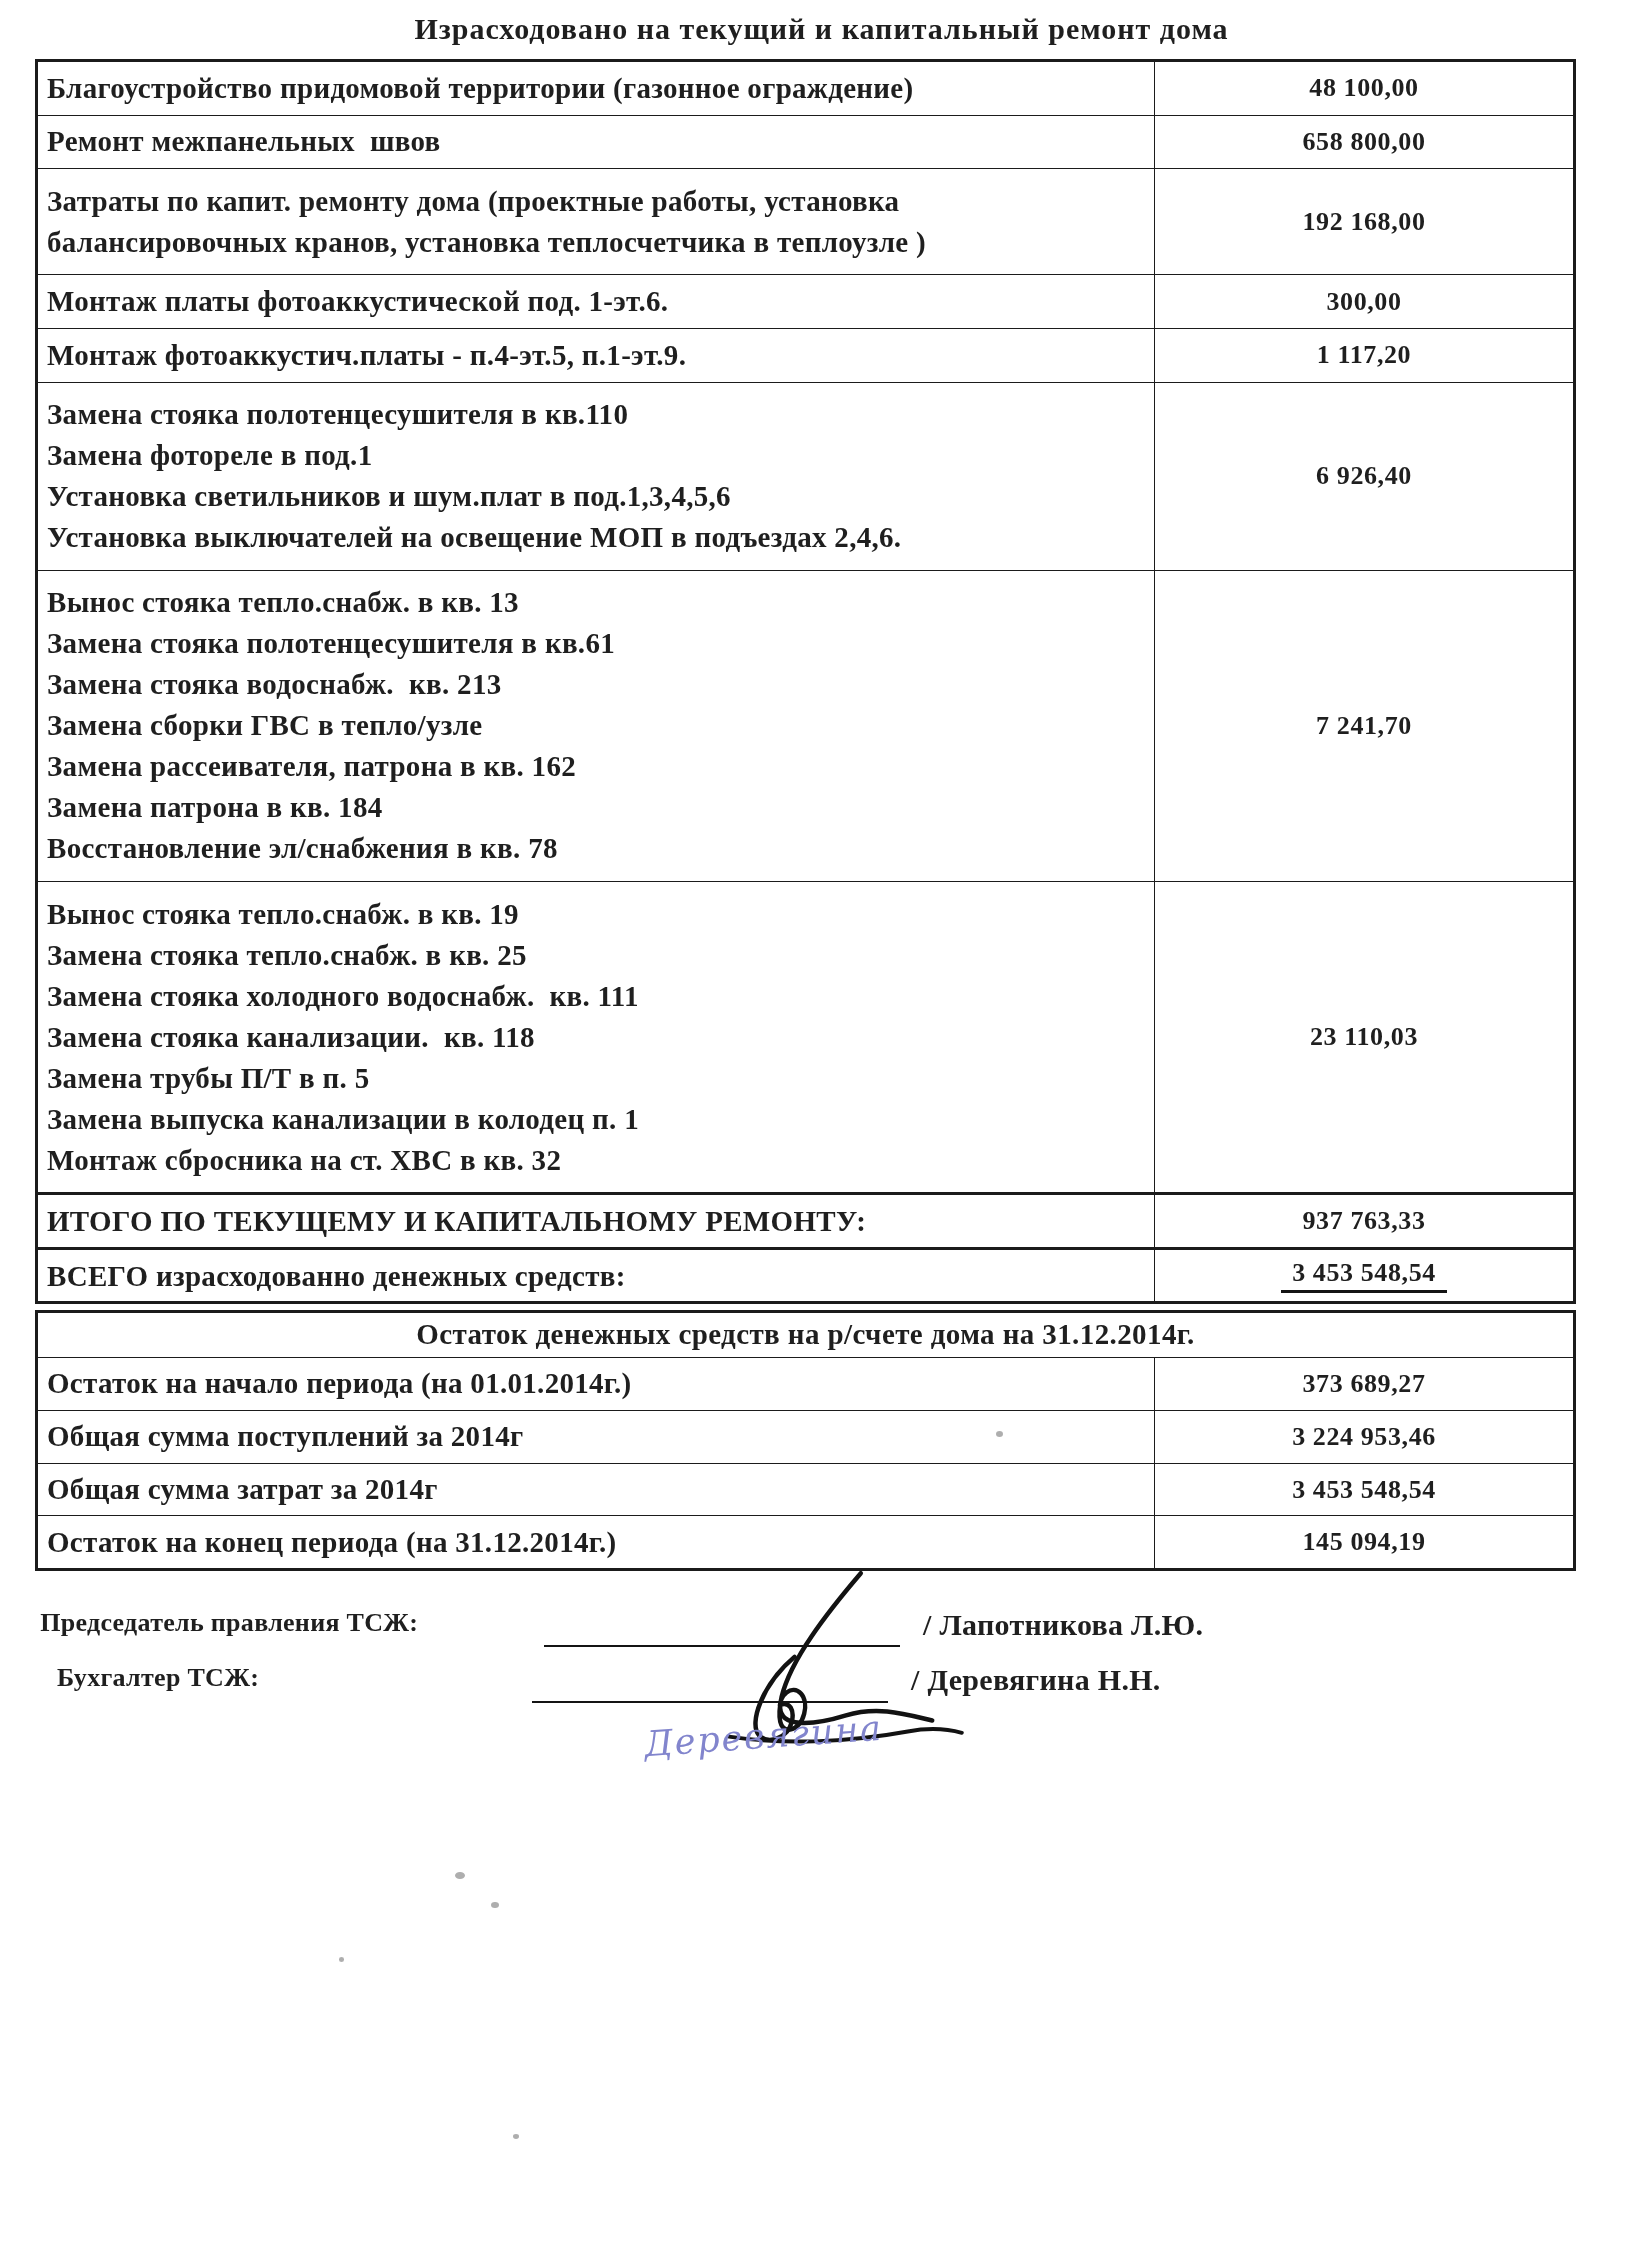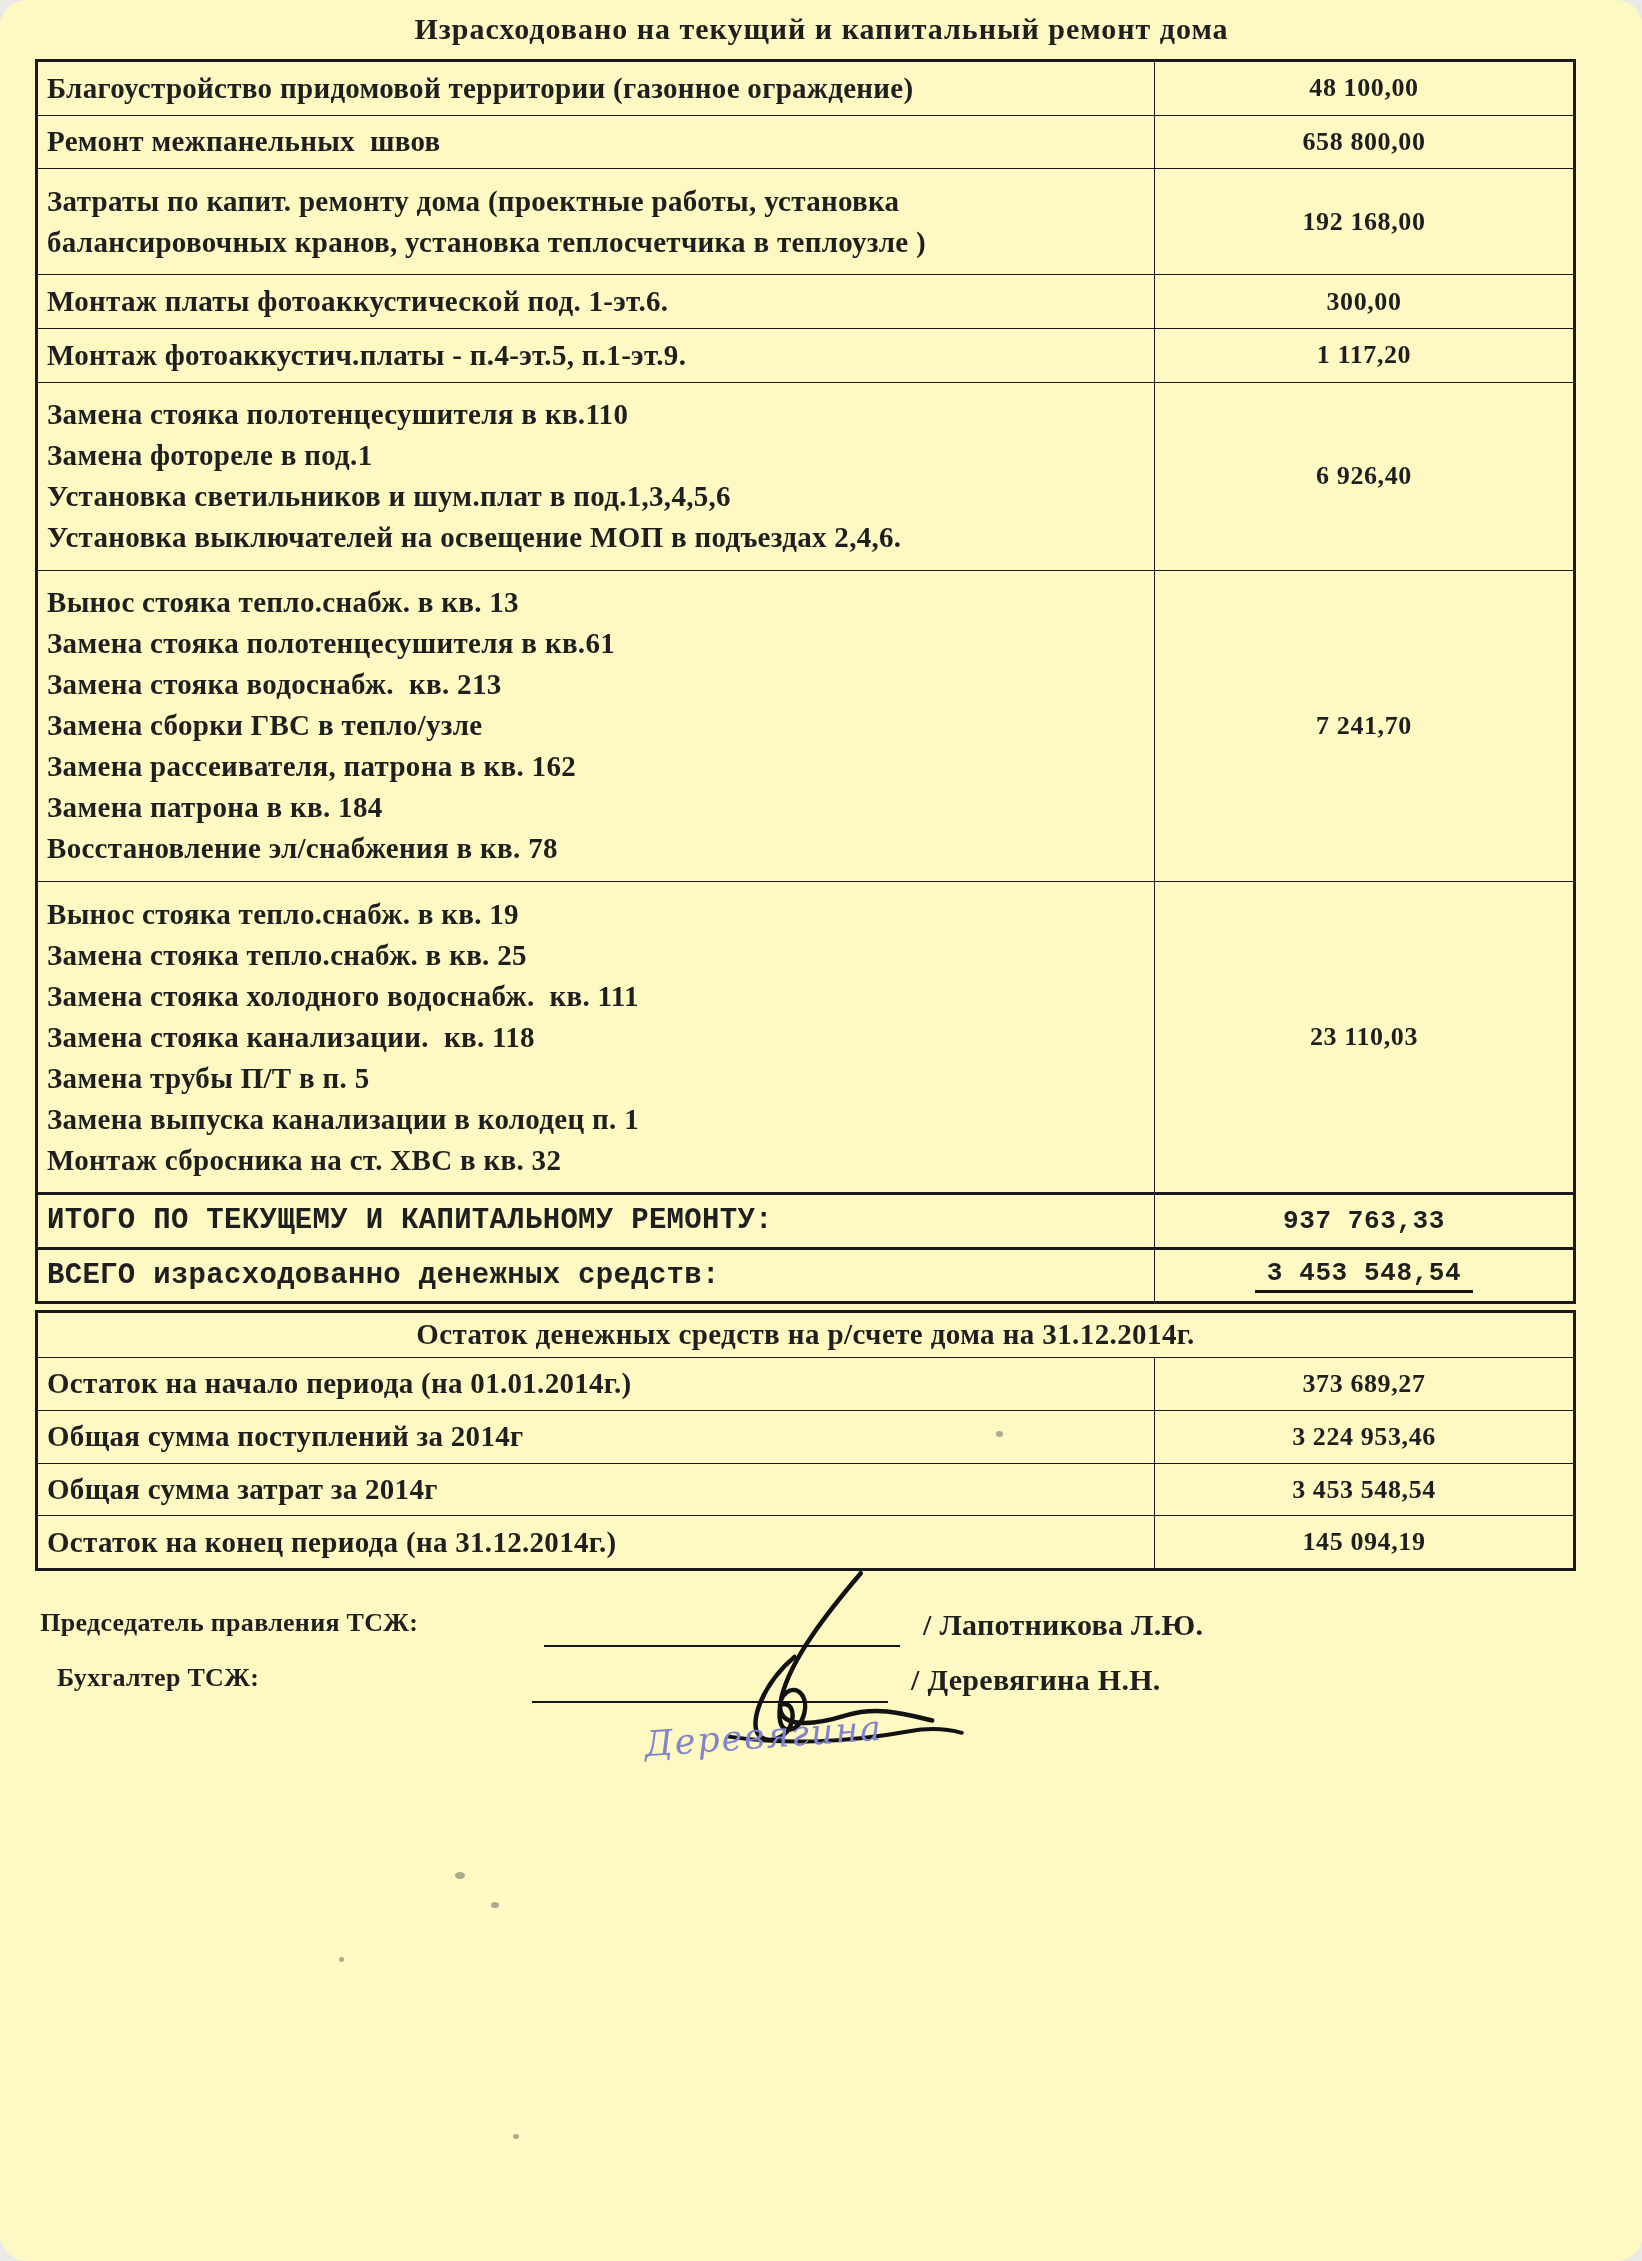--- a/index.html
+++ b/index.html
@@ -1,40 +1,39 @@
 <!DOCTYPE html>
 <html style="font-size:10.3px"><head>
 <meta charset="utf-8">
 <style>
   html,body{margin:0;padding:0;}
   body{background:#e9e9e6;}
   .page{
     position:relative;
     width:1643px;height:2261px;
-    background:#fef9c3;
+    background:#ffffff;
     overflow:hidden;
     font-family:"Liberation Serif",serif;
     color:#1f1f1f;
-    border-radius:27px;
   }
   .title{
     position:absolute;top:11.6px;left:0;width:1643px;
     text-align:center;font-size:30px;font-weight:bold;letter-spacing:1px;
   }
   .content{position:absolute;left:35px;top:59px;width:1541px;}
   table{width:100%;border-collapse:collapse;table-layout:fixed;}
   .tbl{border:3.2px solid #1b1b1b;}
   col.c-amt{width:420px;}
   td{font-size:29px;font-weight:bold;letter-spacing:0.3px;}
   td.desc{border:1.9px solid #1b1b1b;padding:5.8px 9px;vertical-align:middle;}
   .desc-line{line-height:41px;white-space:pre-wrap;}
   td.desc.totals-label{white-space:pre-wrap;line-height:40px;}
   td.amt{border:1.9px solid #1b1b1b;text-align:center;vertical-align:middle;font-size:26px;letter-spacing:0.6px;}
   tr.multi td.desc{padding:11.6px 9px;}
-  tr.totals td{border-top:3.2px solid #1b1b1b;font-family:Liberation Mono, monospace;}
+  tr.totals td{border-top:3.2px solid #1b1b1b;}
   .underline{display:inline-block;border-bottom:3.9px solid #141414;padding:0 11.6px 2.6px;}
   .tbl.balance{margin-top:5.2px;}
   td.bal-header{border:1.9px solid #1b1b1b;text-align:center;padding:5.8px 6.4px;font-size:29px;font-weight:bold;letter-spacing:0.4px;}
   .tbl.balance td.desc{padding:6.4px 9px;line-height:39px;}
   
   .sig{position:relative;margin:37px 0 0 0;width:1541px;height:213px;}
   .sig-label{position:absolute;font-size:26px;font-weight:bold;letter-spacing:0.3px;}
   .sig-label.l1{left:5.2px;top:0;}
   .sig-label.l2{left:22px;top:55px;}
   .sig-line{position:absolute;border-bottom:2.6px solid #141414;height:0;}

